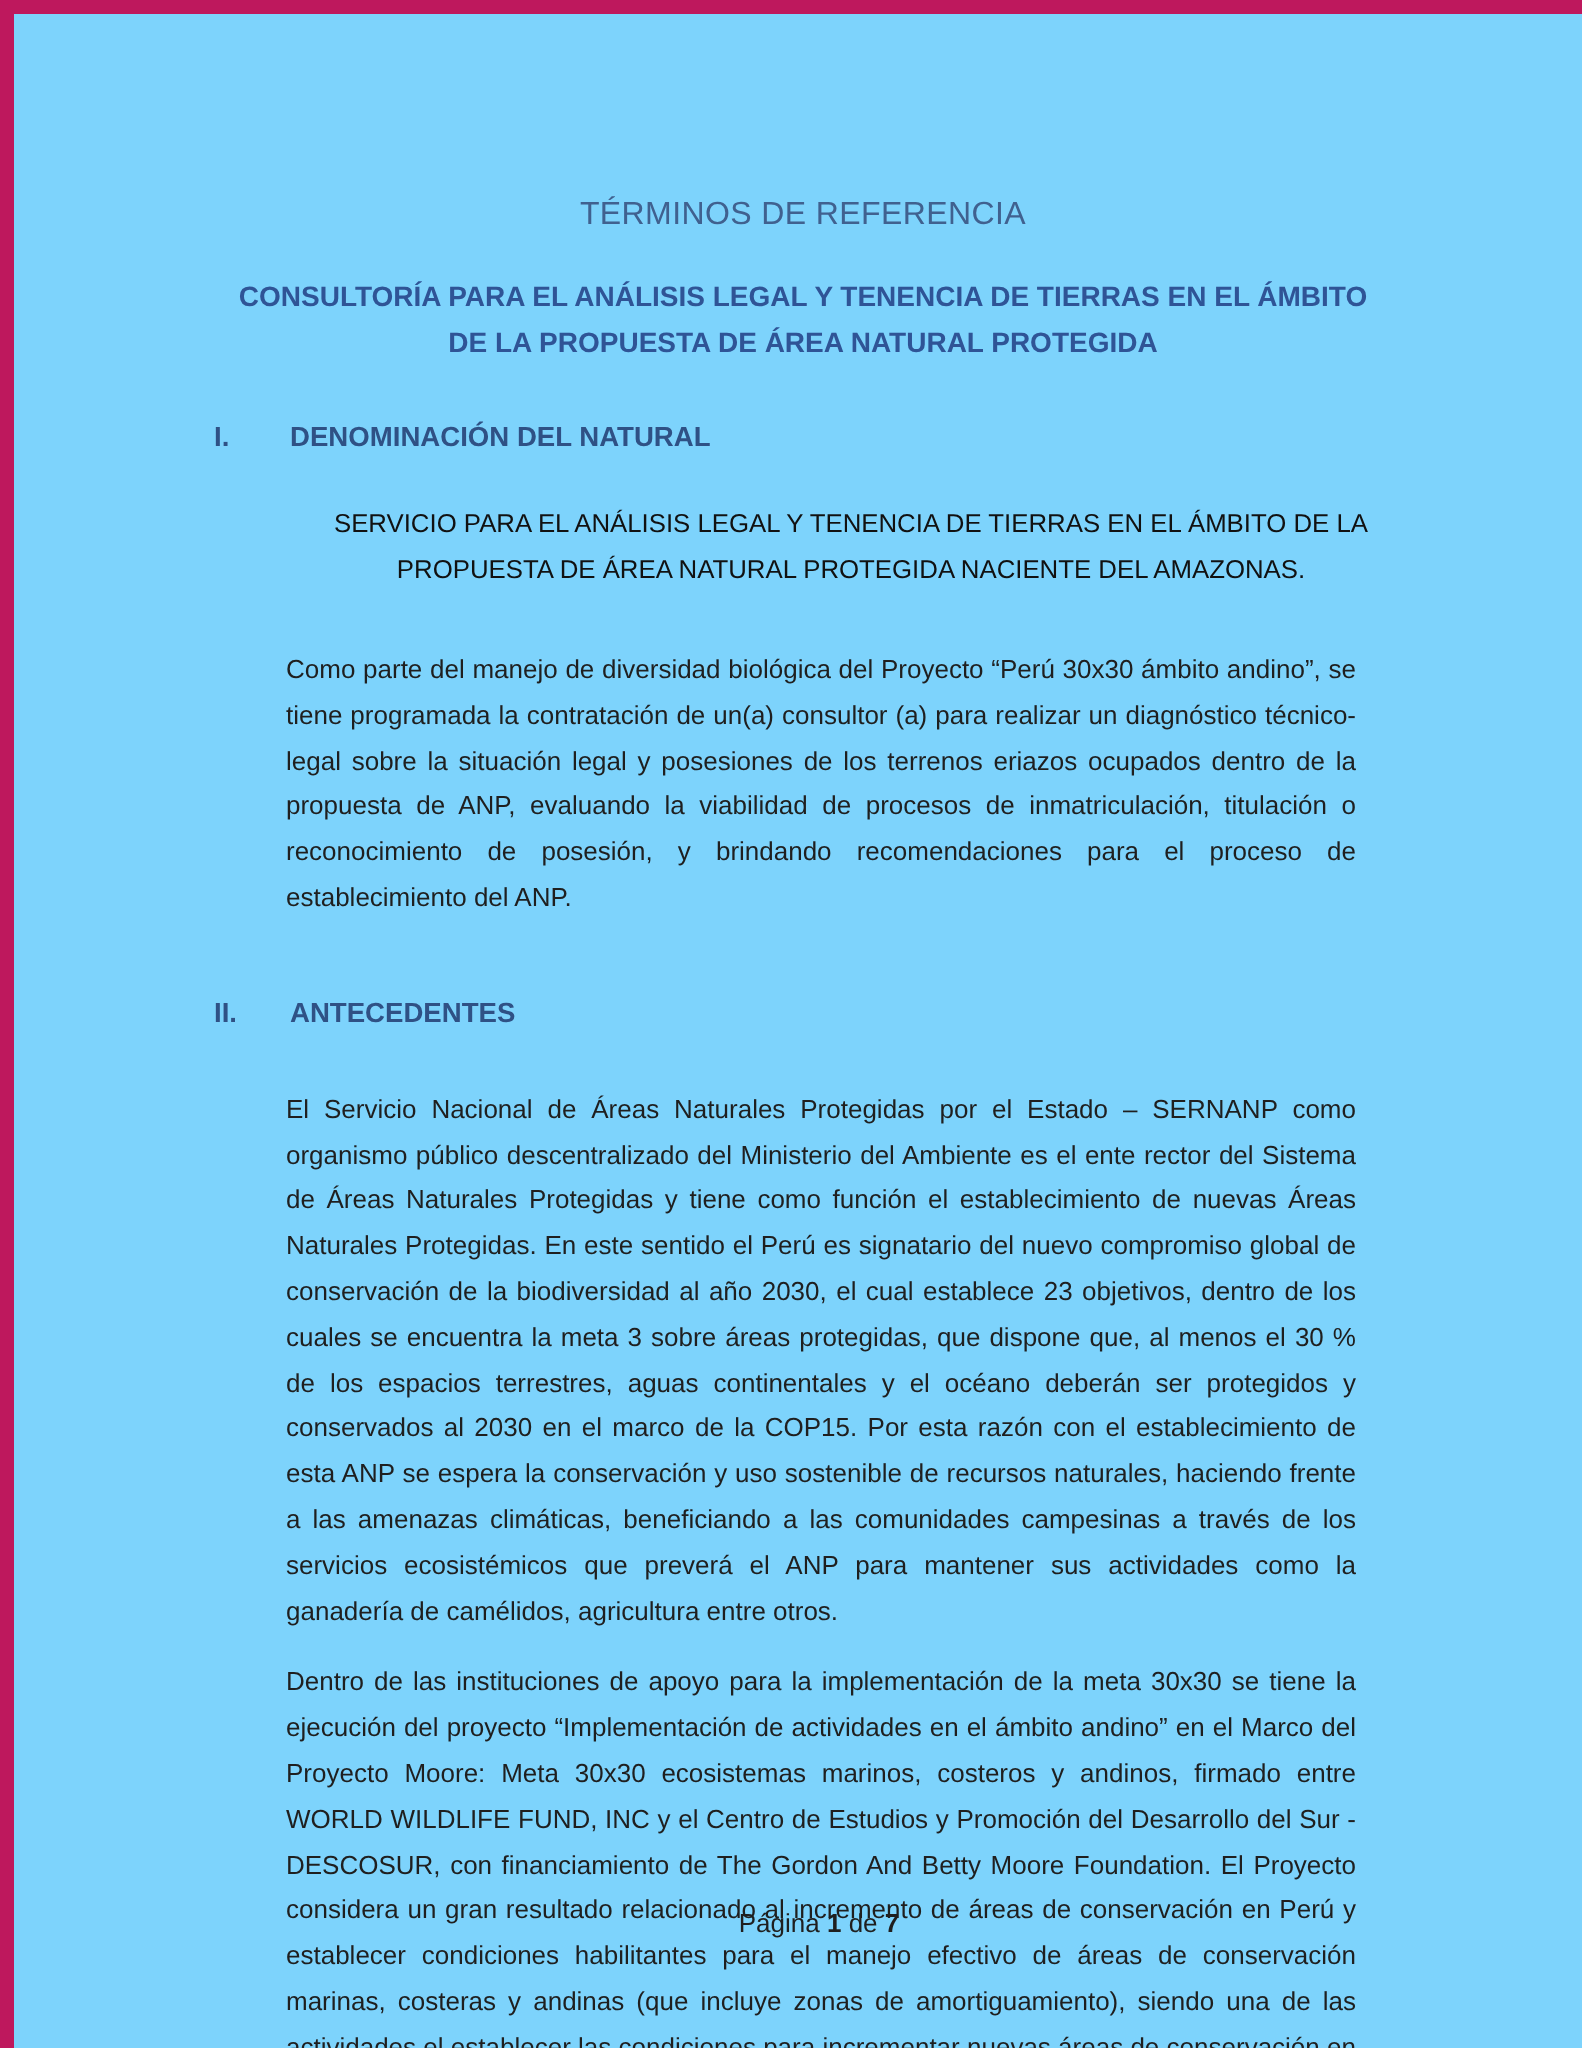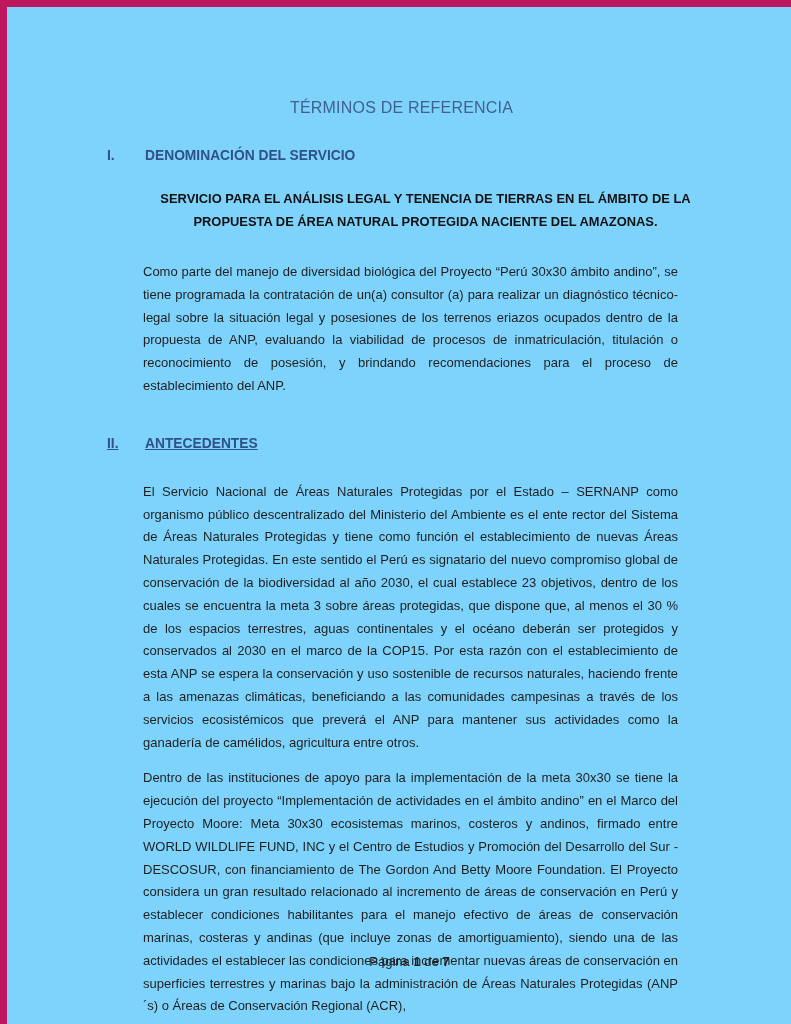--- a/index.html
+++ b/index.html
@@ -40,28 +40,28 @@
   }
   .section-heading {
     display: flex;
     align-items: baseline;
     color: #2f5185;
     font-weight: 700;
     font-size: 13.8px;
     line-height: 18px;
   }
   .section-heading.first { margin-top: 27px; }
-  .section-heading.second { margin-top: 37px; text-decoration: underline; }
+  .section-heading.second { margin-top: 37px; }
   .sec-num {
     flex: 0 0 38px;
   }
   .service-statement {
     margin: 22px 4px 0 52px;
     text-align: center;
-    font-weight: 700;
+    font-weight: 400;
     font-size: 12.9px;
     line-height: 23px;
     color: #111111;
   }
   .body-par {
     margin: 28px 18px 0 36px;
     text-align: justify;
     font-size: 13px;
     line-height: 22.8px;
     color: #1f1f1f;
@@ -83,24 +83,25 @@
 </head>
 <body>
 
 <div class="page">
   <div class="content">
 
     <div class="doc-title">
       <div>TÉRMINOS DE REFERENCIA</div>
     </div>
 
+    <div class="doc-subtitle">CONSULTORÍA PARA EL ANÁLISIS LEGAL Y TENENCIA DE TIERRAS EN EL ÁMBITO DE LA PROPUESTA DE ÁREA NATURAL PROTEGIDA</div>
 
     <div class="section-heading first">
       <span class="sec-num">I.</span>
-      <span class="sec-title">DENOMINACIÓN DEL SERVICIO</span>
+      <span class="sec-title">DENOMINACIÓN DEL NATURAL</span>
     </div>
 
     <p class="service-statement">SERVICIO PARA EL ANÁLISIS LEGAL Y TENENCIA DE TIERRAS EN EL ÁMBITO DE LA PROPUESTA DE ÁREA NATURAL PROTEGIDA NACIENTE DEL AMAZONAS.</p>
 
     <p class="body-par">Como parte del manejo de diversidad biológica del Proyecto “Perú 30x30 ámbito andino”, se tiene programada la contratación de un(a) consultor (a) para realizar un diagnóstico técnico-legal sobre la situación legal y posesiones de los terrenos eriazos ocupados dentro de la propuesta de ANP, evaluando la viabilidad de procesos de inmatriculación, titulación o reconocimiento de posesión, y brindando recomendaciones para el proceso de establecimiento del ANP.</p>
 
     <div class="section-heading second">
       <span class="sec-num">II.</span>
       <span class="sec-title">ANTECEDENTES</span>
     </div>

